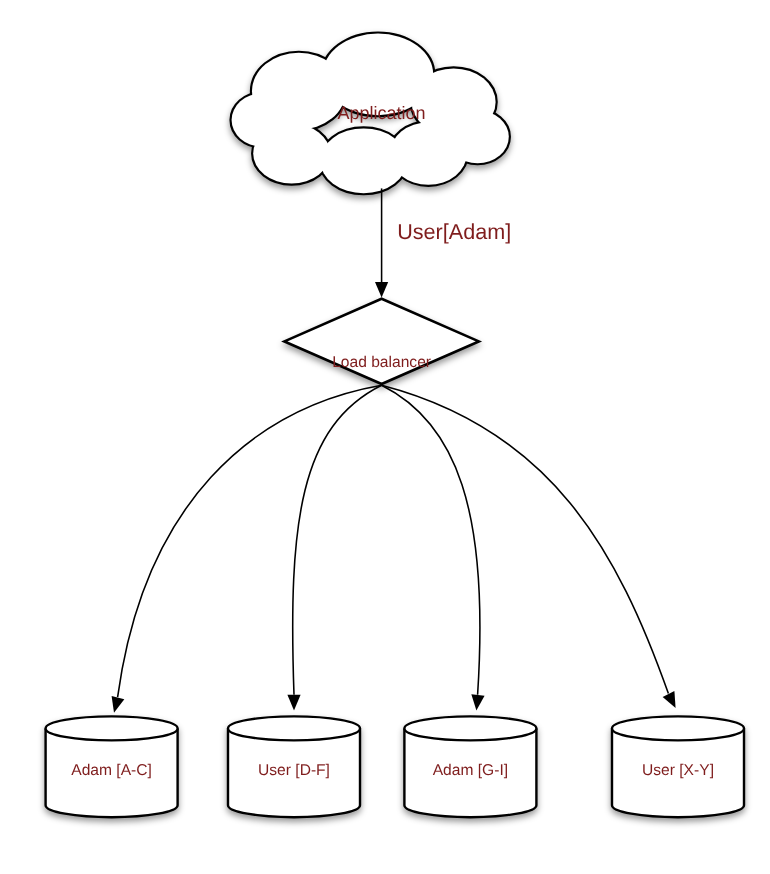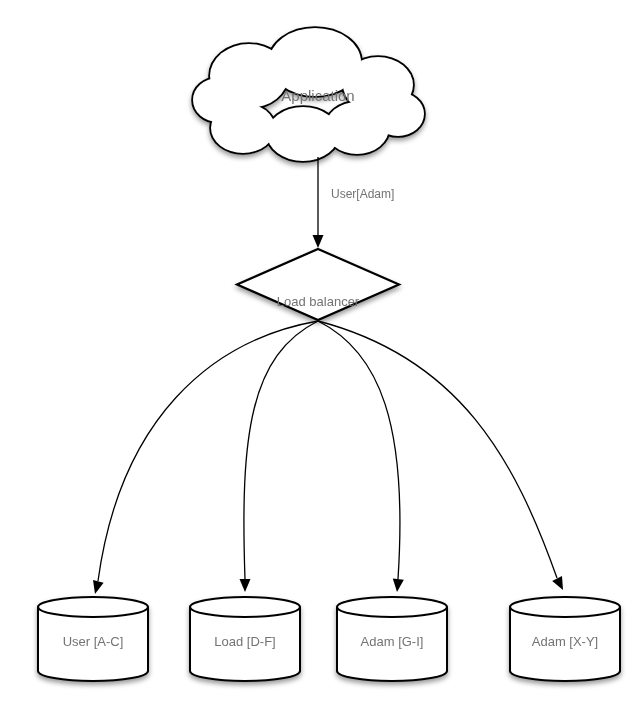--- a/index.html
+++ b/index.html
@@ -9,27 +9,27 @@
     height: 728px;
     background: #ffffff;
     font-family: "Liberation Sans", sans-serif;
     overflow: hidden;
   }
   .canvas svg { position: absolute; left: 0; top: 0; }
   .shadowed { filter: drop-shadow(0px 3px 2.5px rgba(0,0,0,0.40)); }
   .shape-stroke { fill: #ffffff; stroke: #000000; }
   .label {
     position: absolute;
-    color: #737373;
+    color: #7f1d1d;
     white-space: nowrap;
     transform: translate(-50%, -50%);
     text-align: center;
   }
   .label-app   { font-size: 15px; }
-  .label-edge  { font-size: 12px; transform: translate(0, -50%); }
+  .label-edge  { font-size: 18px; transform: translate(0, -50%); }
   .label-node  { font-size: 13px; margin-top: 16px; }
   .label-db    { font-size: 13px; }
 </style>
 </head>
 <body>
 
 <div class="canvas">
 
   <svg width="642" height="728" viewBox="0 0 642 728">
 
@@ -93,20 +93,20 @@
       <ellipse class="shape-stroke" stroke-width="2" cx="565" cy="607" rx="55" ry="10"></ellipse>
     </g>
   </svg>
 
   <div class="label label-app" style="left:318px; top:95px;">Application</div>
 
   <div class="label label-edge" style="left:331px; top:194px;">User[Adam]</div>
 
   <div class="label label-node" style="left:318px; top:285px;">Load balancer</div>
 
-  <div class="label label-db" style="left:93px; top:641px;">User [A-C]</div>
+  <div class="label label-db" style="left:93px; top:641px;">Adam [A-C]</div>
 
-  <div class="label label-db" style="left:245px; top:641px;">Load [D-F]</div>
+  <div class="label label-db" style="left:245px; top:641px;">User [D-F]</div>
 
   <div class="label label-db" style="left:392px; top:641px;">Adam [G-I]</div>
 
-  <div class="label label-db" style="left:565px; top:641px;">Adam [X-Y]</div>
+  <div class="label label-db" style="left:565px; top:641px;">User [X-Y]</div>
 </div>
 
 </body></html>

